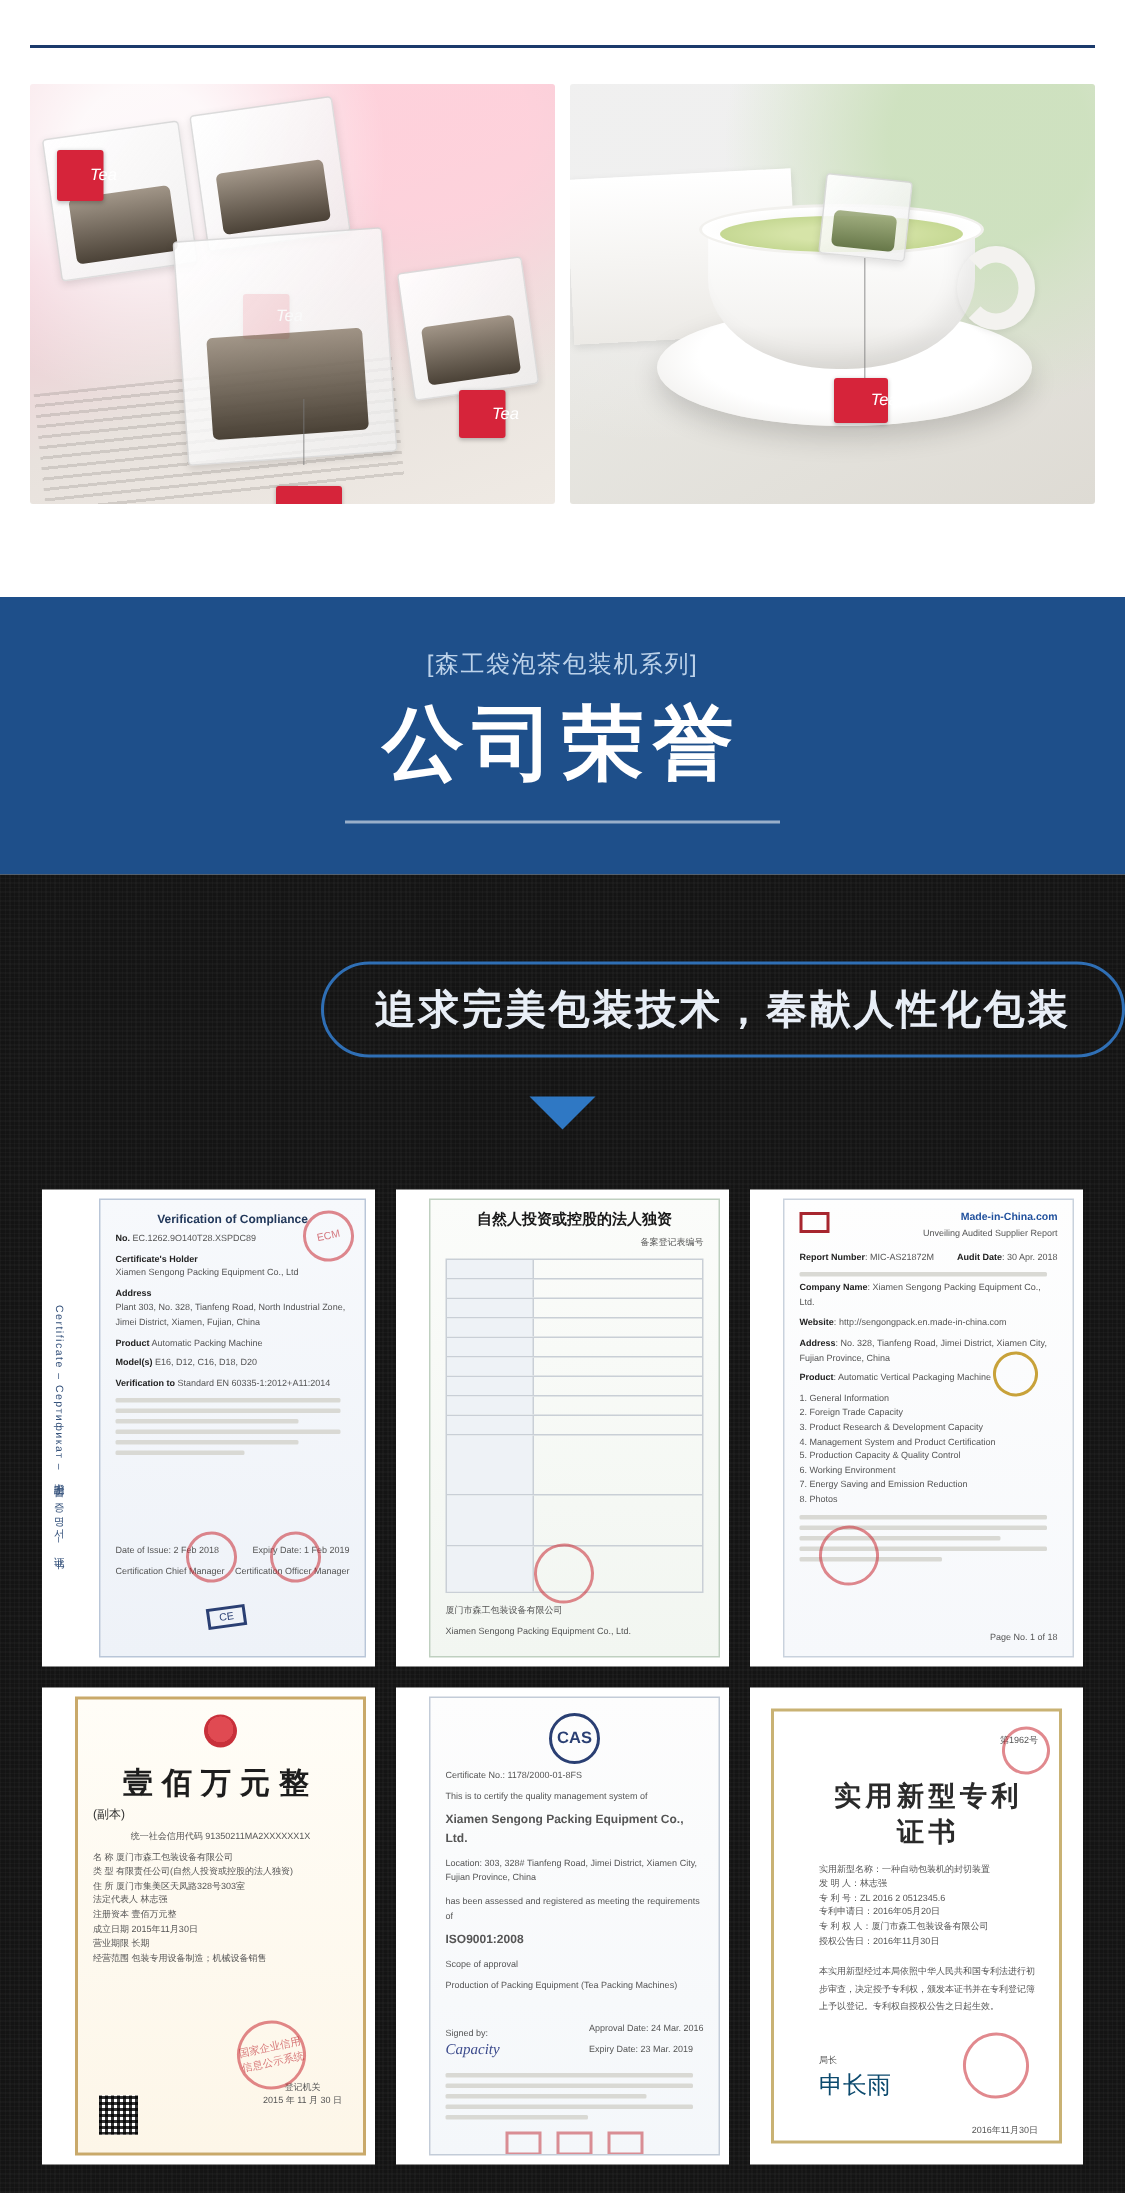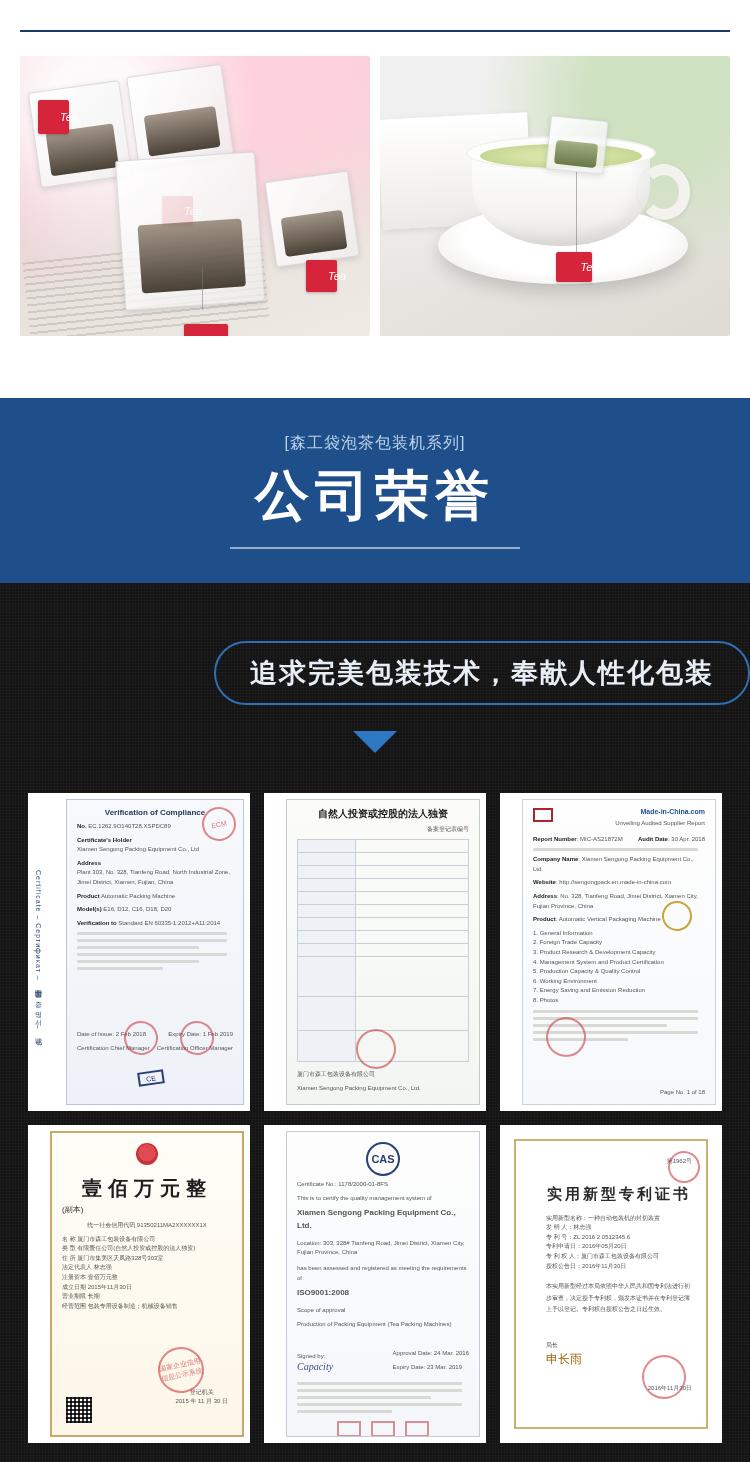--- a/index.html
+++ b/index.html
@@ -641,33 +641,33 @@
             <div class="seal-square" style="position:relative;transform:none;width:24px;height:16px;"></div>
             <div class="seal-square" style="position:relative;transform:none;width:24px;height:16px;"></div>
           </div>
         </div>
       </div>
 
       <div class="cert cert-6">
         <div class="patent-border"></div>
         <div class="cert-inner" style="border:none;background:transparent;inset:20px;">
           <div class="en-small" style="text-align:right;">第1962号</div>
-          <div class="cn-mid" style="margin-top:18px;font-size:15px;">实用新型专利证书</div>
+          <div class="cn-mid" style="margin-top:18px;font-size:18px;">实用新型专利证书</div>
           <div class="en-small" style="margin-top:10px;">
             <div><span>实用新型名称</span>：<span>一种自动包装机的封切装置</span></div>
             <div><span>发 明 人</span>：<span>林志强</span></div>
             <div><span>专 利 号</span>：<span>ZL 2016 2 0512345.6</span></div>
             <div><span>专利申请日</span>：<span>2016年05月20日</span></div>
             <div><span>专 利 权 人</span>：<span>厦门市森工包装设备有限公司</span></div>
             <div><span>授权公告日</span>：<span>2016年11月30日</span></div>
           </div>
           <div class="en-small" style="margin-top:10px;line-height:1.9;">本实用新型经过本局依照中华人民共和国专利法进行初步审查，决定授予专利权，颁发本证书并在专利登记簿上予以登记。专利权自授权公告之日起生效。</div>
           <div style="margin-top:26px;">
             <div class="en-small">局长</div>
-            <div style="font-family:'Liberation Serif',serif;font-size:12px;color:#a16207;">申长雨</div>
+            <div style="font-family:'Liberation Serif',serif;font-size:16px;color:#0c4a6e;">申长雨</div>
             <div class="en-small" style="text-align:right;margin-top:16px;">2016年11月30日</div>
           </div>
         </div>
         <div class="stamp" style="right:22px; top:26px; width:32px; height:32px;"></div>
         <div class="stamp" style="right:36px; bottom:44px; width:44px; height:44px;"></div>
       </div>
 
     </div>
   </div>
 

